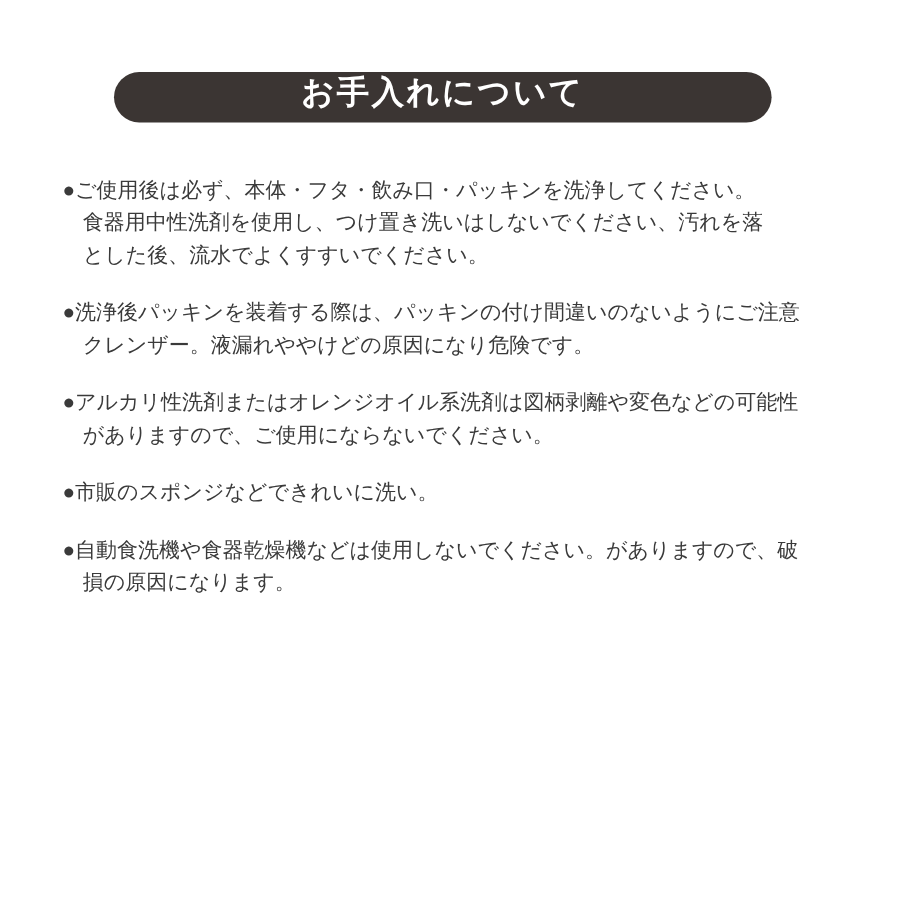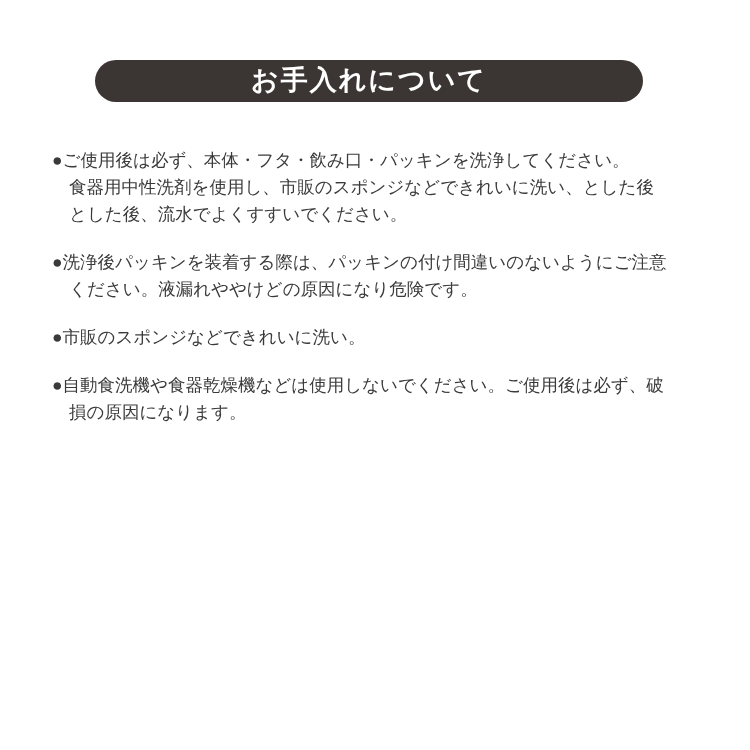--- a/index.html
+++ b/index.html
@@ -7,21 +7,21 @@
     padding: 0;
     background: #ffffff;
   }
   .page {
     position: relative;
     width: 750px;
     height: 750px;
     background: #ffffff;
     overflow: hidden;
     box-sizing: border-box;
-    font-family: Liberation Sans, sans-serif;
+    font-family: Liberation Mono, monospace;
   }
   .header-pill {
     margin: 60px 0 0 95px;
     width: 548px;
     height: 42px;
     background: #3b3533;
     border-radius: 21px;
     display: flex;
     align-items: center;
     justify-content: center;
@@ -52,22 +52,24 @@
 <body>
 
 <div class="page">
 
   <div class="header-pill">
     <span class="header-title">お手入れについて</span>
   </div>
 
   <div class="content">
     <p class="item">●ご使用後は必ず、本体・フタ・飲み口・パッキンを洗浄してください。
-食器用中性洗剤を使用し、市販のスポンジなどできれいに洗い、とした後
+食器用中性洗剤を使用し、つけ置き洗いはしないでください、汚れを落
 とした後、流水でよくすすいでください。</p>
     <p class="item">●洗浄後パッキンを装着する際は、パッキンの付け間違いのないようにご注意
-ください。液漏れややけどの原因になり危険です。</p>
+クレンザー。液漏れややけどの原因になり危険です。</p>
+    <p class="item">●アルカリ性洗剤またはオレンジオイル系洗剤は図柄剥離や変色などの可能性
+がありますので、ご使用にならないでください。</p>
     <p class="item">●市販のスポンジなどできれいに洗い。</p>
-    <p class="item">●自動食洗機や食器乾燥機などは使用しないでください。ご使用後は必ず、破
+    <p class="item">●自動食洗機や食器乾燥機などは使用しないでください。がありますので、破
 損の原因になります。</p>
   </div>
 
 </div>
 
 </body></html>

